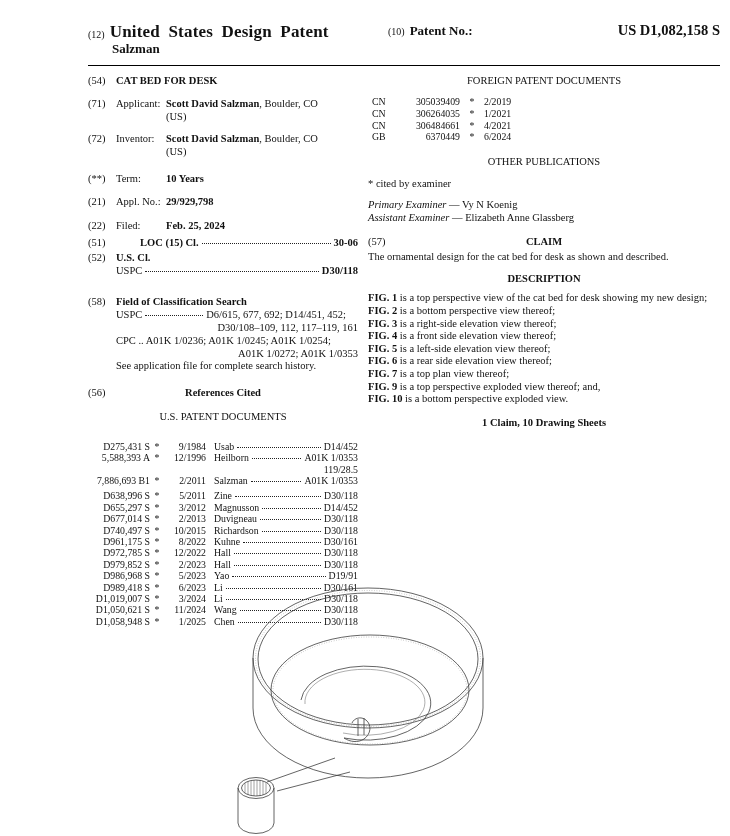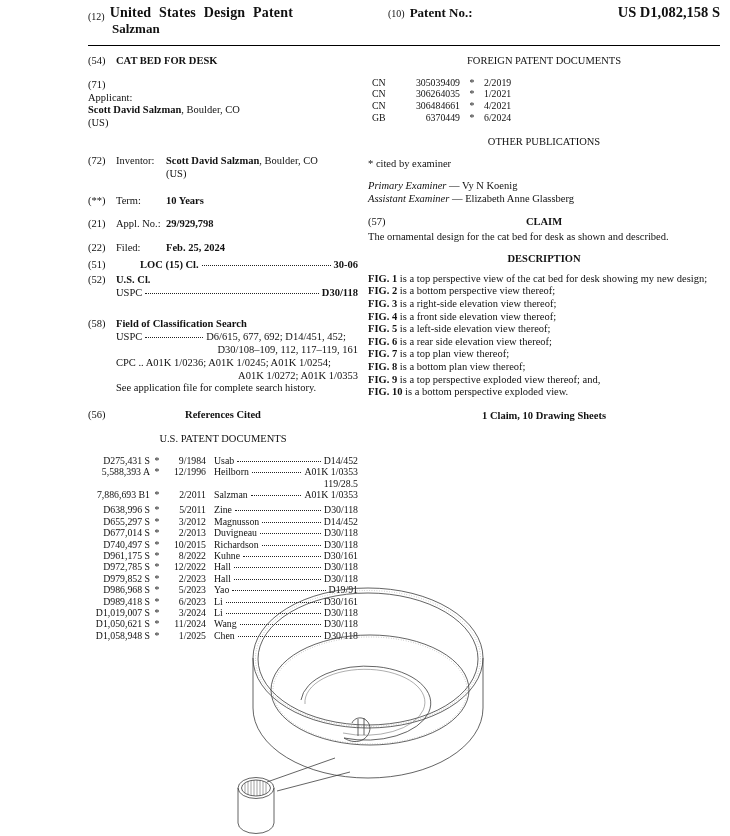--- a/index.html
+++ b/index.html
@@ -2,28 +2,28 @@
 <html><head>
 <meta charset="utf-8">
 <style>
   * { margin:0; padding:0; box-sizing:border-box; }
   html,body { background:#fff; }
   body {
     width:730px; height:836px; position:relative; overflow:hidden;
     font-family:"Liberation Serif","DejaVu Serif",serif; color:#111;
     font-size:10.5px; line-height:1.22;
   }
-  .page { position:absolute; left:88px; top:4px; width:632px;font-family:Liberation Serif, serif; }
+  .page { position:absolute; left:88px; top:22px; width:632px;font-family:Liberation Serif, serif; }
 
   
   .hdr-row { display:flex; justify-content:space-between; align-items:flex-start; }
   .hdr-left { display:flex; align-items:flex-start; }
   .inid { font-size:10px; padding-top:7px; margin-right:5px; }
   .inid2 { font-size:10px; padding-top:3px; margin-right:5px; }
-  .doc-title { font-size:14px; font-weight:bold; letter-spacing:.2px; word-spacing:4px; white-space:nowrap; }
+  .doc-title { font-size:17px; font-weight:bold; letter-spacing:.2px; word-spacing:4px; white-space:nowrap; }
   .author { font-size:13px; font-weight:bold; margin-left:24px; margin-top:-2px; }
   .hdr-right { display:flex; align-items:baseline; width:332px; }
   .hdr-label { font-size:13px; font-weight:bold; white-space:nowrap; }
   .hdr-value { font-size:14.5px; font-weight:bold; margin-left:auto; white-space:nowrap; }
   .hdr-stars { font-size:11px; font-weight:bold; margin-left:auto; margin-right:38px; letter-spacing:1px; }
   .hdr-right.row2 { margin-top:-1px; }
   .rule { border:none; border-top:1.6px solid #000; margin-top:8px; }
 
   
   .cols { display:flex; margin-top:9px; }
@@ -37,21 +37,21 @@
   b.strong { font-weight:bold; }
   .bold { font-weight:bold; }
 
   .leaderline { display:flex; align-items:baseline; }
   .dots { flex:1; border-bottom:1px dotted #222; margin:0 3px; transform:translateY(-2px); min-width:8px; }
   .right { text-align:right; }
   .centered-head { text-align:center; position:relative; }
   .abs-num { position:absolute; left:0; top:0; font-weight:normal; }
 
   
-  .us-table { font-size:9.8px; line-height:11.4px; margin-top:9px; }
+  .us-table { font-size:9.8px; line-height:11.4px; margin-top:17px; }
   .us-gap { height:4px; }
   .us-main { display:flex; align-items:baseline; }
   .c-no { width:62px; flex:none; text-align:right; }
   .c-star { width:14px; flex:none; text-align:center; }
   .c-date { width:42px; flex:none; text-align:right; }
   .c-name { margin-left:8px; }
   .us-main .dots { transform:translateY(-2px); }
   .c-cls { flex:none; }
   .us-cont { text-align:right; }
   .us-cont:empty { display:none; }
@@ -101,21 +101,21 @@
 
   <div class="cols">
 
     <div class="col-l">
 
       <div class="field">
         <span class="f-num">(54)</span>
         <span class="f-body bold">CAT BED FOR DESK</span>
       </div>
 
-      <div class="field" style="margin-bottom:25px;flex-direction:column;">
+      <div class="field" style="margin-bottom:9px;">
         <span class="f-num">(71)</span>
         <span class="f-label">Applicant:</span>
         <span class="f-body"><b class="strong">Scott David Salzman</b><span>, Boulder, CO</span><br><span>(US)</span></span>
       </div>
 
       <div class="field" style="margin-bottom:14px;">
         <span class="f-num">(72)</span>
         <span class="f-label">Inventor:</span>
         <span class="f-body"><b class="strong">Scott David Salzman</b><span>, Boulder, CO</span><br><span>(US)</span></span>
       </div>
@@ -420,21 +420,20 @@
 
       <div>
 
       <div class="fig-line"><b>FIG. 1</b> <span>is a top perspective view of the cat bed for desk showing my new design;</span></div>
           <div class="fig-line"><b>FIG. 2</b> <span>is a bottom perspective view thereof;</span></div>
           <div class="fig-line"><b>FIG. 3</b> <span>is a right-side elevation view thereof;</span></div>
           <div class="fig-line"><b>FIG. 4</b> <span>is a front side elevation view thereof;</span></div>
           <div class="fig-line"><b>FIG. 5</b> <span>is a left-side elevation view thereof;</span></div>
           <div class="fig-line"><b>FIG. 6</b> <span>is a rear side elevation view thereof;</span></div>
           <div class="fig-line"><b>FIG. 7</b> <span>is a top plan view thereof;</span></div>
-          <div class="fig-line"><b>FIG. 8</b> <span>is a bottom plan view thereof;</span></div>
           <div class="fig-line"><b>FIG. 9</b> <span>is a top perspective exploded view thereof; and,</span></div>
           <div class="fig-line"><b>FIG. 10</b> <span>is a bottom perspective exploded view.</span></div>
         </div>
 
       <div class="sheets">1 Claim, 10 Drawing Sheets</div>
     </div>
   </div>
 </div>
 
 <svg class="drawing" viewBox="0 0 730 258" xmlns="http://www.w3.org/2000/svg" fill="none" stroke="#3c3c3c" stroke-width="0.8">

